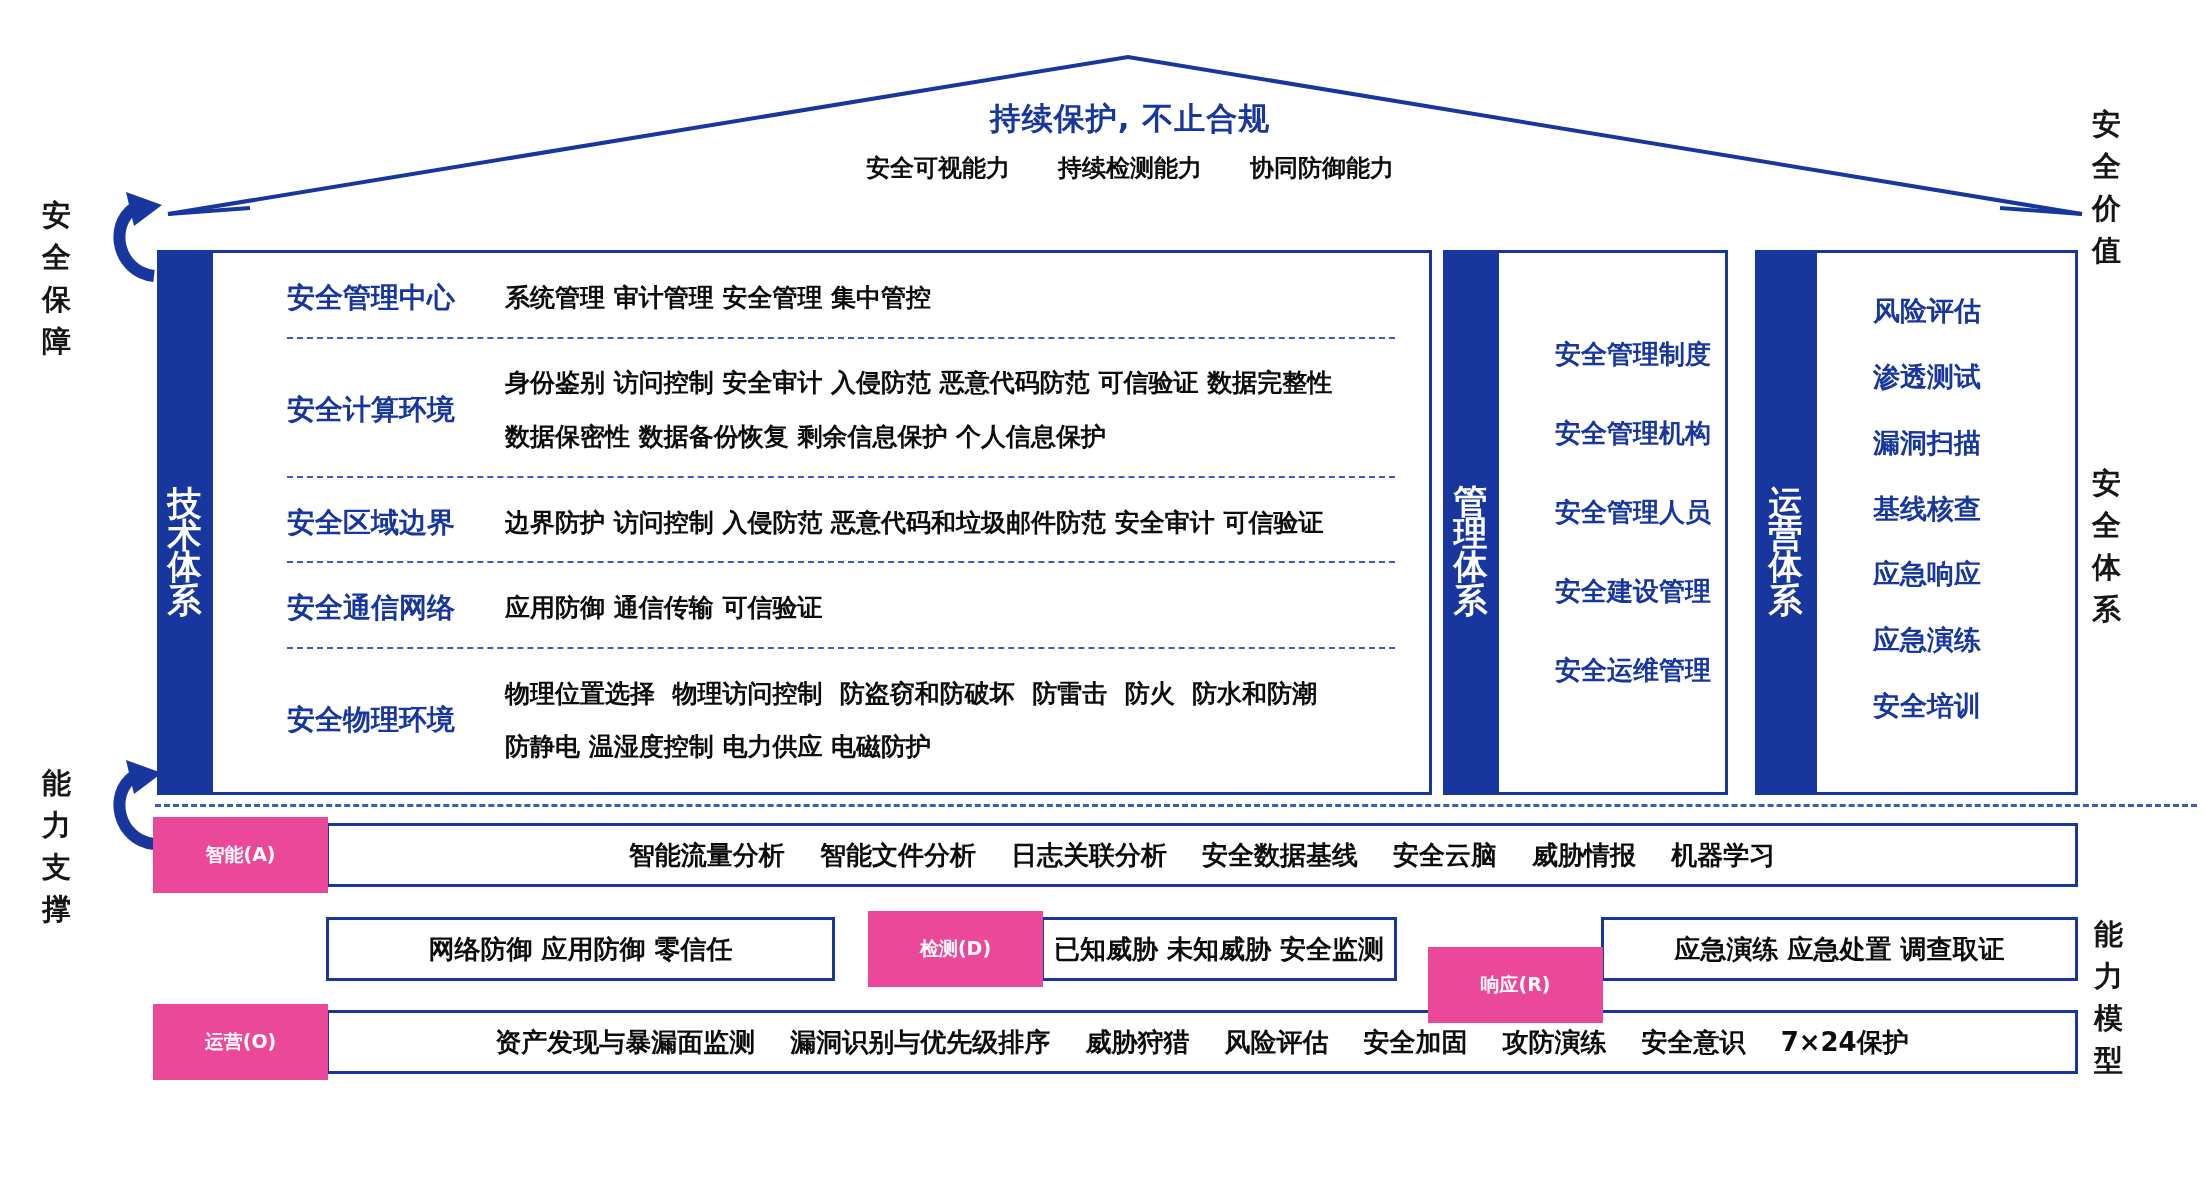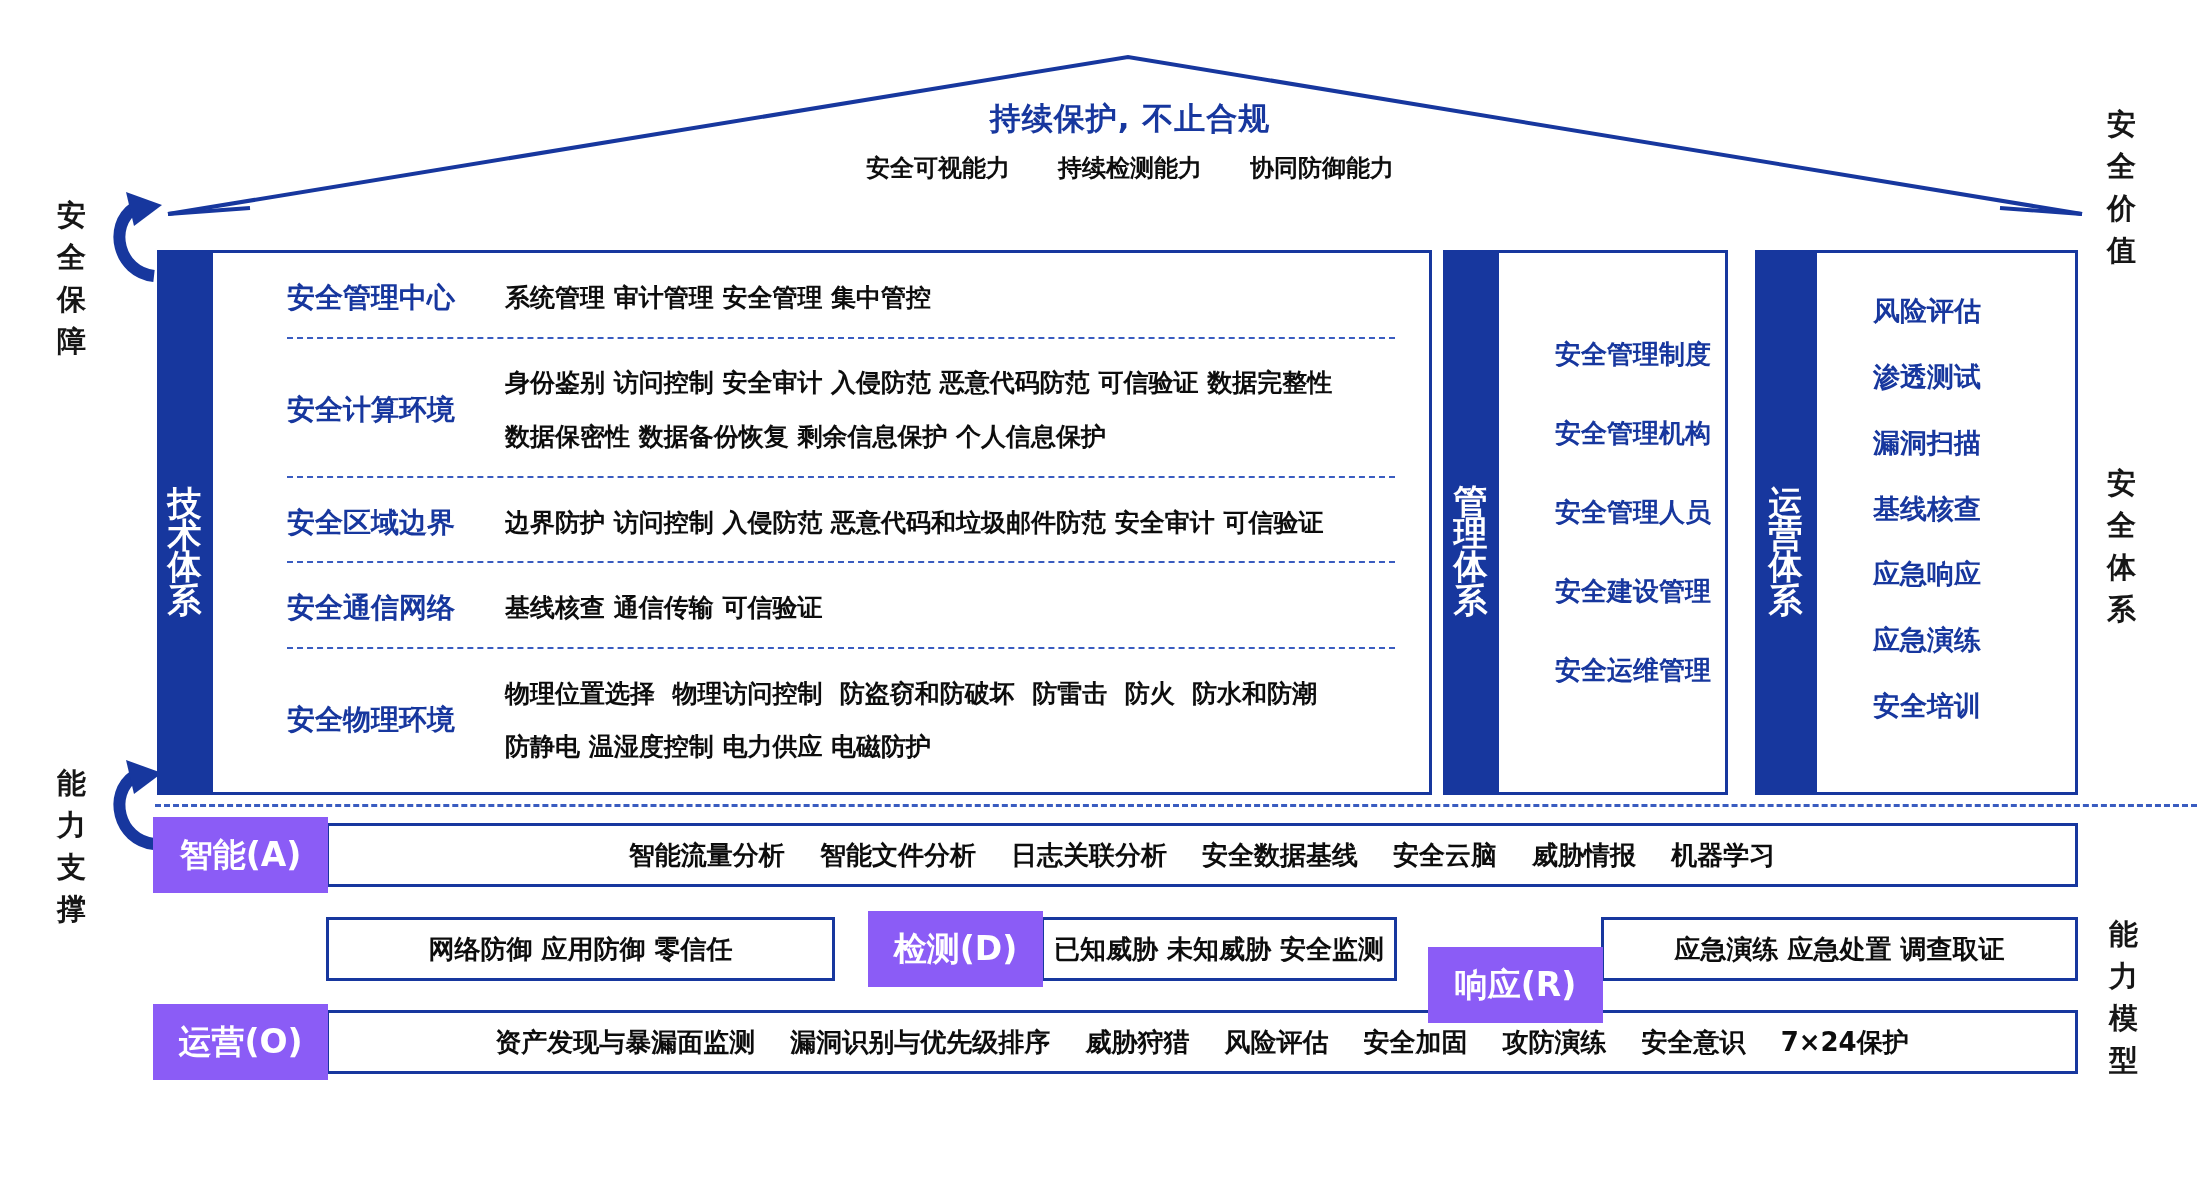--- a/index.html
+++ b/index.html
@@ -2,21 +2,21 @@
 <html><head>
 <meta charset="utf-8">
 <style>
   html,body{margin:0;padding:0;background:#ffffff;}
   #canvas{
     position:relative;width:2206px;height:1186px;background:#ffffff;overflow:hidden;
     font-family:"DejaVu Sans","Liberation Sans",sans-serif;font-weight:700;color:#111;
   }
   .abs{position:absolute;}
   
-  .side-label{width:2.1em;font-size:29px;line-height:1.45;color:#161616;letter-spacing:2px;text-align:center;}
+  .side-label{width:2.1em;font-size:29px;line-height:1.45;color:#161616;letter-spacing:2px;}
   
   .roof-title{font-size:31px;color:#17379e;text-align:center;letter-spacing:1px;}
   .roof-sub{font-size:24px;color:#0d0d0d;text-align:center;white-space:pre;}
   
   .panel{display:flex;align-items:stretch;}
   .vbar{
     background:#17379e;color:#ffffff;display:flex;align-items:center;justify-content:center;
     writing-mode:vertical-lr;text-orientation:upright;font-size:34px;letter-spacing:0.95em;
   }
   .panel-body{flex:1;border:3px solid #17379e;border-left:none;background:#fff;box-sizing:border-box;}
@@ -26,22 +26,22 @@
   .tech-header{width:218px;flex-shrink:0;color:#17379e;font-size:28px;}
   .tech-lines{font-size:25px;color:#0d0d0d;}
   .tline{white-space:pre;line-height:2.15;}
   .blue-list{display:flex;flex-direction:column;justify-content:space-evenly;padding-left:56px;}
   .mitem{color:#17379e;font-size:26px;}
   .oitem{color:#17379e;font-size:27px;}
   
   .hdash{border-top:3px dashed #3a5cc0;height:0;}
   
   .cap-block{
-    background:#8b5cf6;color:#fff;display:flex;align-items:center;justify-content:center;
-    font-size:33px;z-index:2;
+    background:#ec4899;color:#fff;display:flex;align-items:center;justify-content:center;
+    font-size:19px;z-index:2;
   }
   .cap-box{
     background:#fff;border:3px solid #17379e;box-sizing:border-box;display:flex;
     align-items:center;justify-content:center;font-size:26px;color:#0d0d0d;white-space:pre;z-index:1;
   }
   svg{display:block;}
 </style>
 </head>
 <body>
 
@@ -89,21 +89,21 @@
       </div>
       <div class="tech-row">
         <div class="tech-header">安全区域边界</div>
         <div class="tech-lines">
             <div class="tline">边界防护 访问控制 入侵防范 恶意代码和垃圾邮件防范 安全审计 可信验证</div>
           </div>
       </div>
       <div class="tech-row">
         <div class="tech-header">安全通信网络</div>
         <div class="tech-lines">
-            <div class="tline">基线核查 通信传输 可信验证</div>
+            <div class="tline">应用防御 通信传输 可信验证</div>
           </div>
       </div>
       <div class="tech-row">
         <div class="tech-header">安全物理环境</div>
         <div class="tech-lines">
             <div class="tline">物理位置选择  物理访问控制  防盗窃和防破坏  防雷击  防火  防水和防潮</div>
             <div class="tline">防静电 温湿度控制 电力供应 电磁防护</div>
           </div>
       </div>
     </div>

